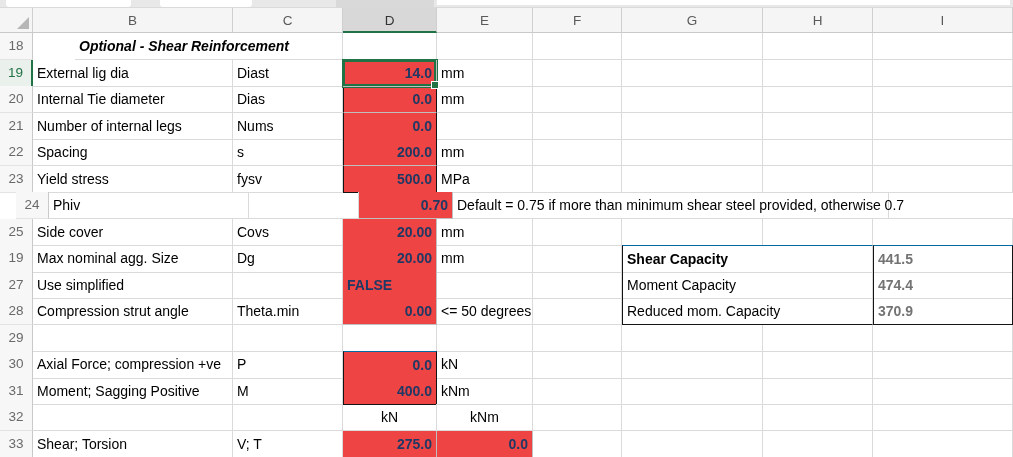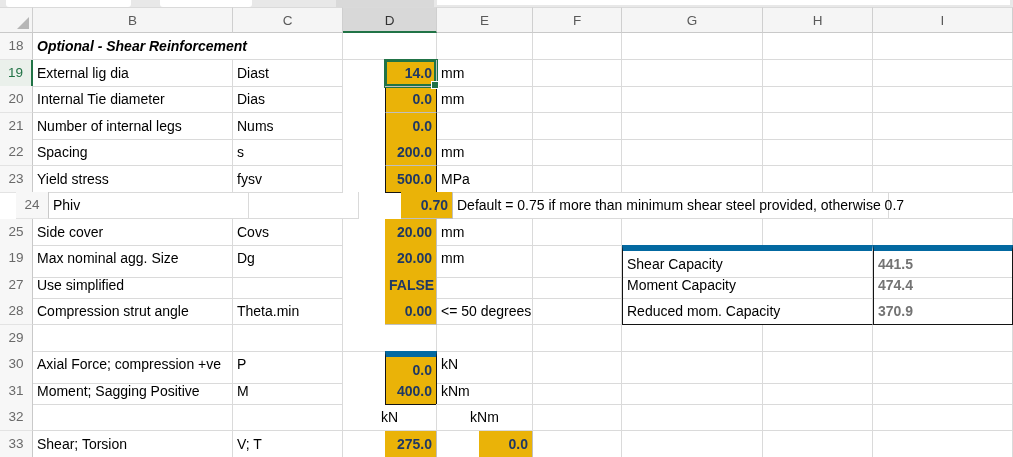--- a/index.html
+++ b/index.html
@@ -44,29 +44,29 @@
     border-right:1px solid #C9C9C9;border-bottom:1px solid #E3E3E3;
   }
   .rh.rhsel{background:#EAF0EB;color:#217346;border-right:2px solid #217346;}
 
   
   .label{text-align:left;}
   .sym{text-align:left;}
   .unit{text-align:left;}
   .note{text-align:left;}
   .center{text-align:center;}
-  .title{font-weight:700;font-style:italic;}
+  .title{font-weight:700;font-style:italic;margin-left:42px;}
   .val{font-weight:700;color:#1F3864;text-align:right;}
   .valc{font-weight:700;color:#1F3864;}
   .capl{text-align:left;}
   .capv{font-weight:700;color:#737373;}
-  .gray{background:#eab308;border-right-color:#BFBFBF;border-bottom-color:#BFBFBF;margin-left:42px;}
-
-  
-  .bt{border-top:6px solid #0369a1;}
+  .gray{background:#ef4444;border-right-color:#BFBFBF;border-bottom-color:#BFBFBF;}
+
+  
+  .bt{border-top:1px solid #0369a1;font-weight:bold;}
   .bb{border-bottom:1px solid #141414 !important;}
   .bl{border-left:1px solid #141414;}
   .br{border-right:1px solid #141414 !important;}
 
   
   .sel{
     position:relative;z-index:3;
     box-shadow:inset 0 0 0 2px #217346, 0 0 0 1px #217346;
   }
   .sel::after{

